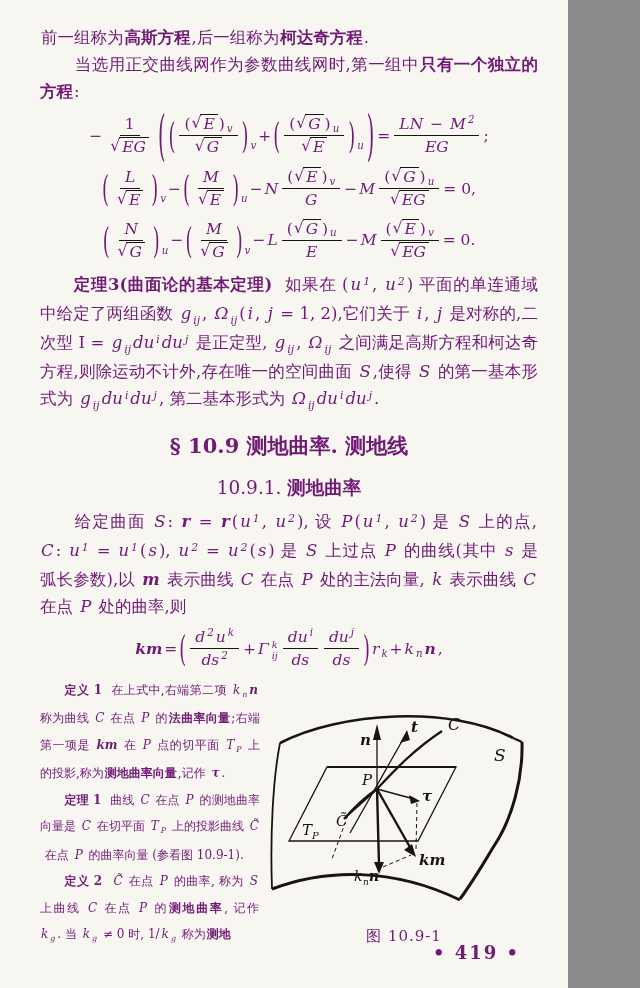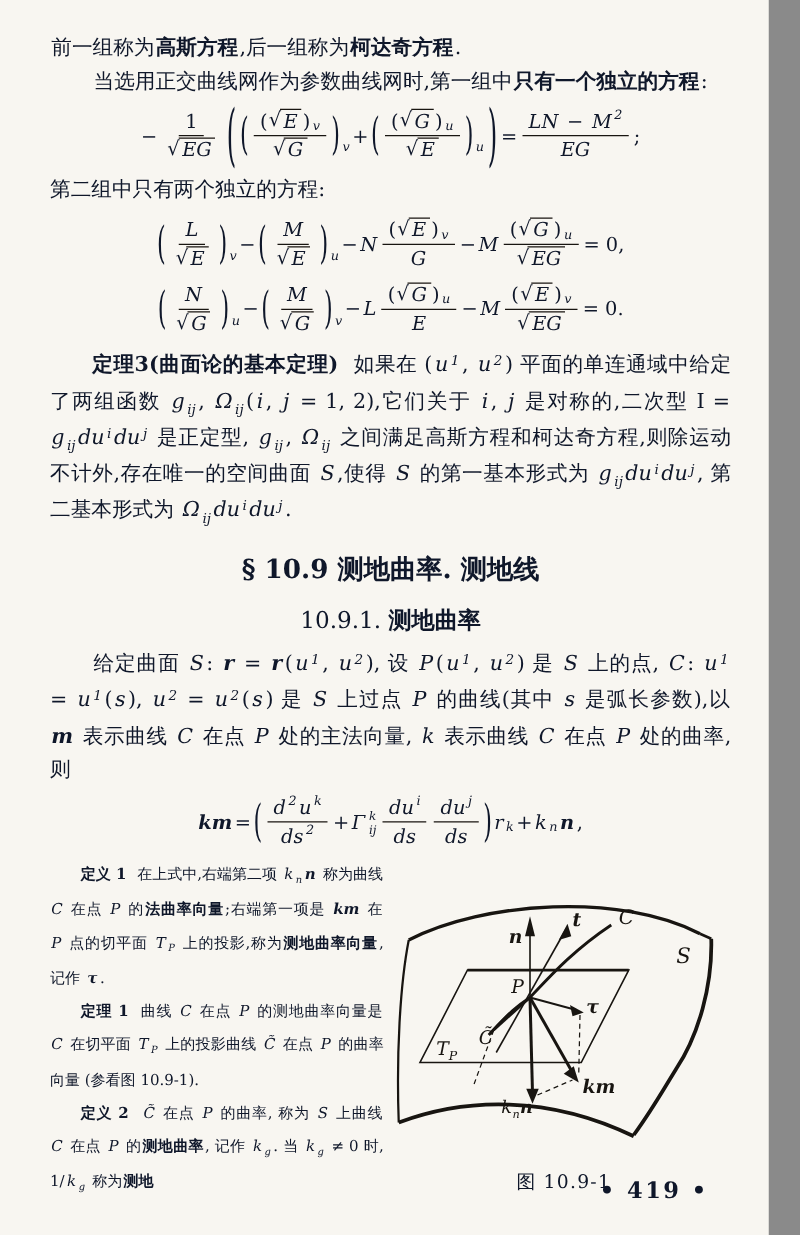--- a/index.html
+++ b/index.html
@@ -1,22 +1,22 @@
 <!DOCTYPE html>
 <html><head>
 <meta charset="utf-8">
 <style>
   html,body{margin:0;padding:0;background:#8a8a8a;}
   .page{
     position:relative;
-    width:615px;height:988px;
+    width:568px;height:988px;
     box-sizing:border-box;
     padding:24px 30px 0 40px;
     background:#f8f6f1;
-    color:#0f172a;
+    color:#701a75;
     font-family:"DejaVu Serif","Liberation Serif",serif;
     overflow:hidden;
   }
   p{margin:0;font-size:16.5px;line-height:27px;text-align:justify;}
   .indent{text-indent:2.05em;}
   
   .mt{font-style:normal;margin:0 1px;white-space:pre-wrap;}
   .mi{font-style:italic;margin:0 1px;}
   .mb{font-style:italic;font-weight:bold;margin:0 1px;}
   .mcb{font-weight:bold;}
@@ -127,21 +127,20 @@
           <span class="mi">M</span>
           <span class="msup">2</span>
         </span>
         <span class="fden">
           <span class="mi">EG</span>
         </span>
       </span>
       <span class="mt">;</span>
     </div>
 
-  <p>第二组中只有两个独立的方程:</p>
 
   <div id="f-cod1" class="formula">
       <span class="mpar s2">(</span>
       <span class="mfrac">
         <span class="fnum">
           <span class="mi">L</span>
         </span>
         <span class="fden">
           <span class="msqrt">
             <span class="rad">√</span>

